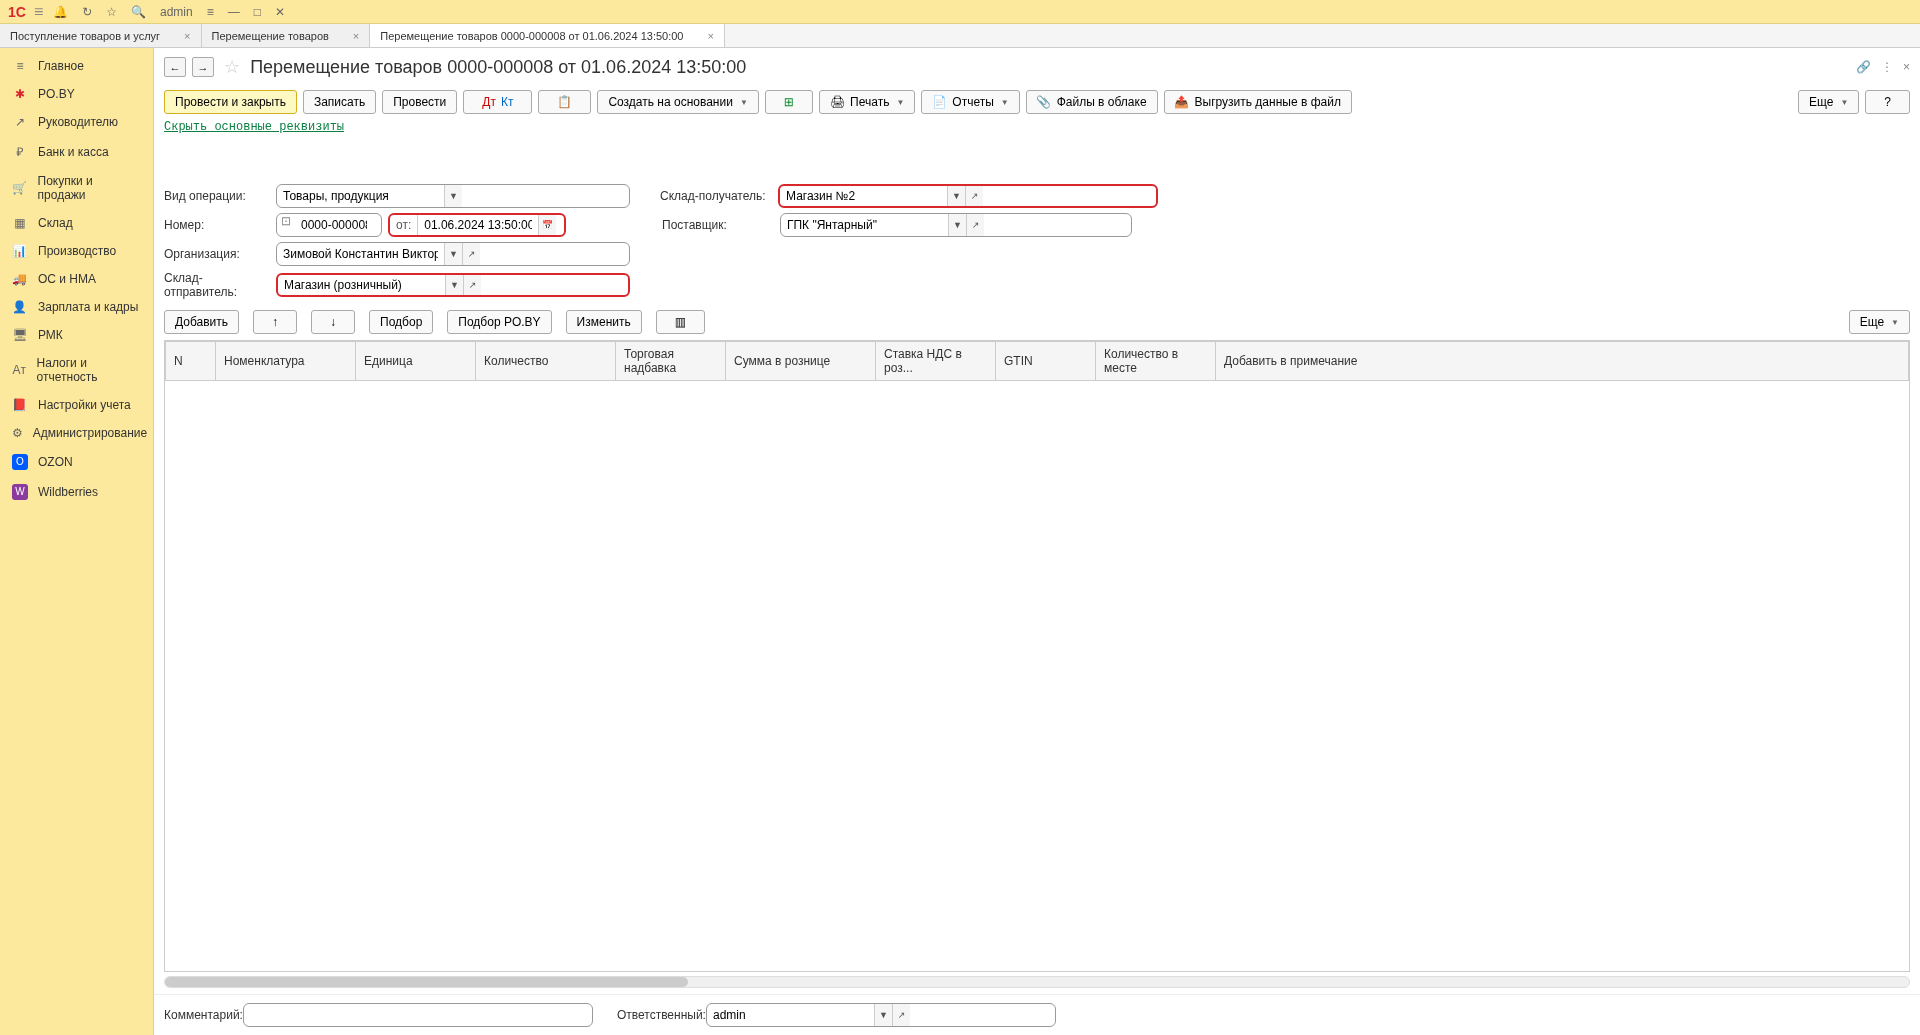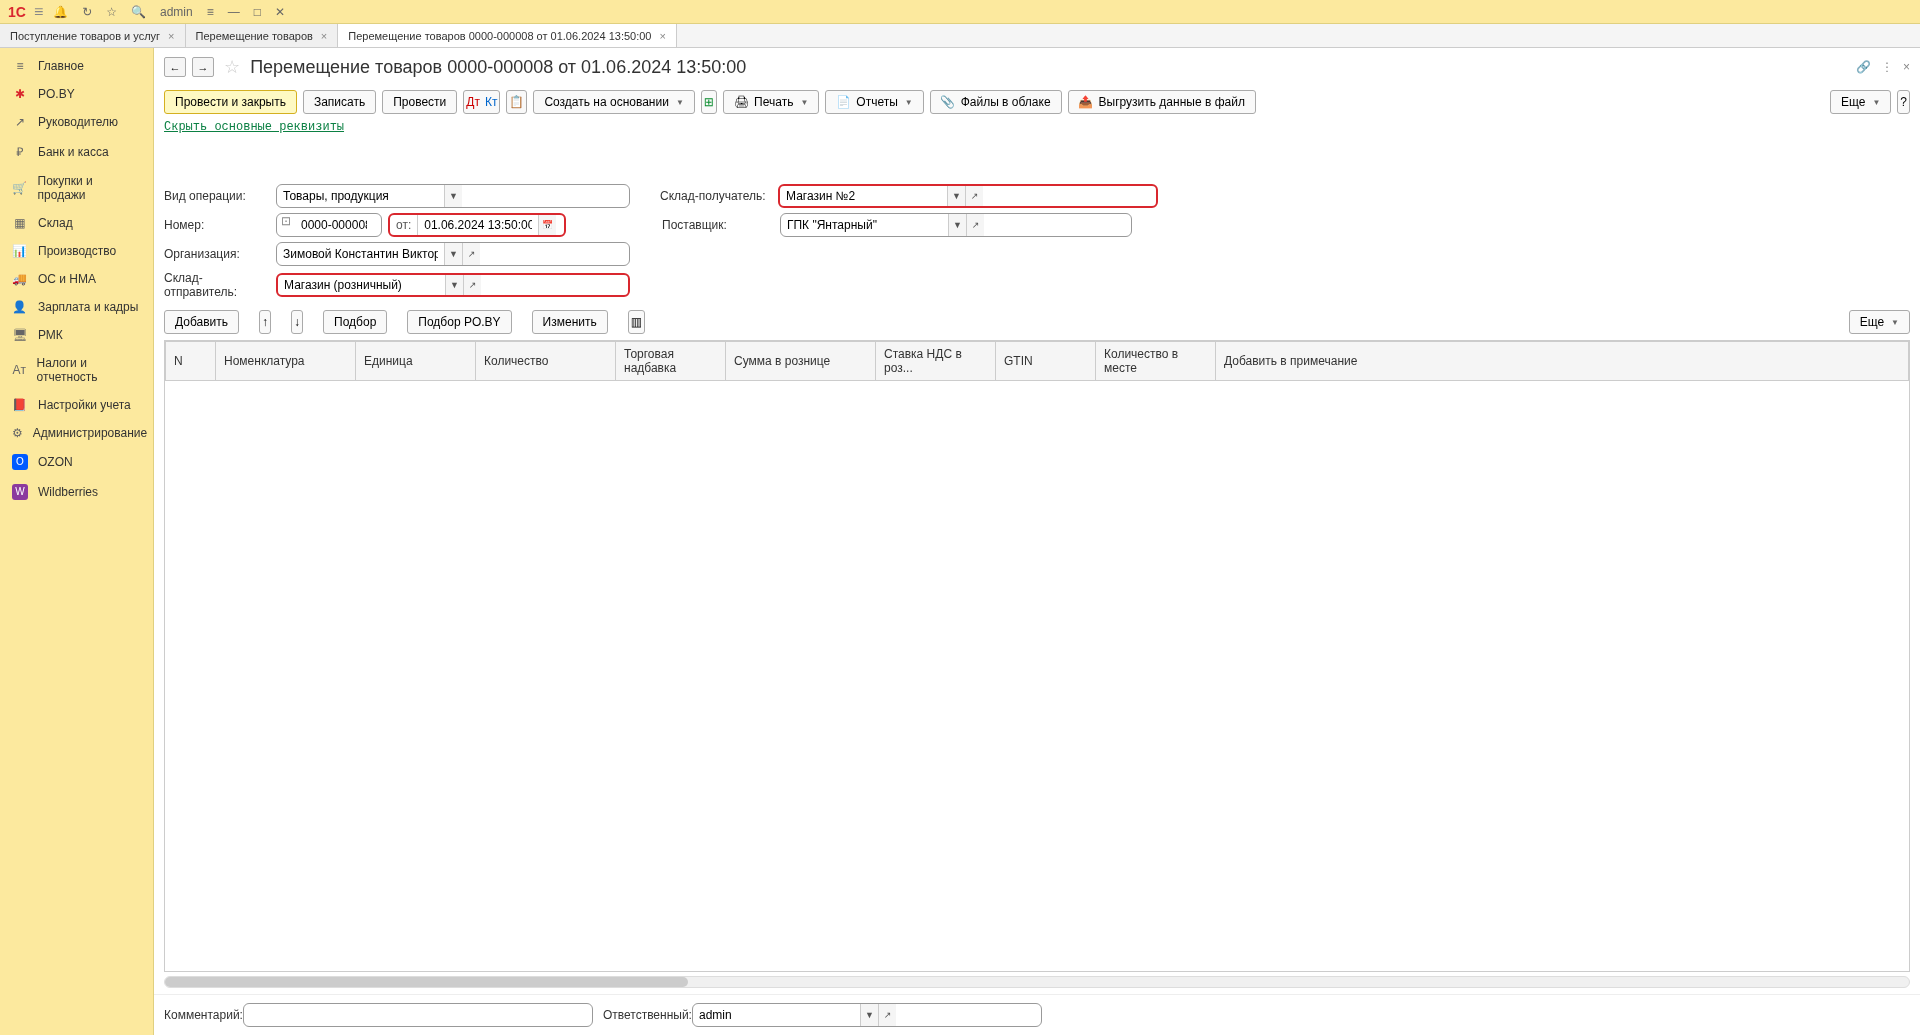--- a/index.html
+++ b/index.html
@@ -6,21 +6,21 @@
 body { font-family: Arial, sans-serif; font-size: 12px; color: #333; background: #fff; overflow: hidden; }
 
 .title-bar { height: 24px; background: #fce99e; display: flex; align-items: center; padding: 0 8px; border-bottom: 1px solid #e0d080; }
 .logo { color: #d9272e; font-weight: bold; font-size: 14px; margin-right: 8px; }
 .hamburger { color: #888; font-size: 16px; margin-right: 10px; cursor: pointer; }
 .title-text { color: #555; flex: 1; }
 .title-actions { display: flex; gap: 14px; align-items: center; color: #666; }
 .title-actions span { cursor: pointer; }
 
 .doc-tabs { height: 24px; background: #f5f5f5; display: flex; align-items: stretch; border-bottom: 1px solid #ccc; }
-.doc-tab { display: flex; align-items: center; padding: 0 10px; border-right: 1px solid #ccc; background: #f0f0f0; cursor: pointer; gap: 8px; font-size: 11px; }
+.doc-tab { display: flex; align-items: center; padding: 0 10px; border-right: 1px solid #ccc; background: #f0f0f0; cursor: pointer; gap: 24px; font-size: 11px; }
 .doc-tab.active { background: #fff; }
 .doc-tab .close { color: #888; font-size: 11px; }
 
 .main-layout { display: flex; height: calc(100vh - 48px); }
 
 .sidebar { width: 154px; background: #fce99e; border-right: 1px solid #e0d080; padding-top: 4px; }
 .nav-item { display: flex; align-items: center; padding: 7px 12px; cursor: pointer; color: #333; gap: 10px; font-size: 12px; }
 .nav-icon { width: 16px; text-align: center; color: #666; }
 .nav-icon.red { color: #d9272e; }
 .nav-icon.blue { color: #0066cc; }
@@ -30,21 +30,21 @@
 
 .doc-header { display: flex; align-items: center; padding: 8px 10px; gap: 6px; }
 .nav-btn { width: 22px; height: 20px; border: 1px solid #aaa; background: #f5f5f5; border-radius: 2px; cursor: pointer; display: flex; align-items: center; justify-content: center; font-size: 11px; }
 .star-icon { color: #ccc; font-size: 18px; margin: 0 4px; }
 .doc-title { font-size: 18px; font-weight: normal; flex: 1; }
 .hdr-right { display: flex; gap: 10px; color: #888; }
 
 .toolbar { display: flex; align-items: center; padding: 4px 10px; gap: 6px; flex-wrap: wrap; }
 .btn { height: 24px; border: 1px solid #aaa; background: #f9f9f9; border-radius: 3px; padding: 0 10px; cursor: pointer; display: inline-flex; align-items: center; gap: 5px; font-size: 12px; }
 .btn.primary { background: #fef9c3; border-color: #d4b020; font-weight: normal; }
-.btn.icon-only { padding: 0 2px; }
+.btn.icon-only { padding: 0 18px; }
 .btn .dd { font-size: 8px; color: #666; margin-left: 2px; }
 .toolbar-spacer { flex: 1; }
 .btn-icon-green { color: #0a8c2e; }
 .btn-icon-blue { color: #0066cc; }
 .btn-icon-red { color: #cc0000; }
 
 .link-row { padding: 2px 10px 6px; font-family: Liberation Mono, monospace; }
 .link { color: #0b8043; text-decoration: underline; cursor: pointer; font-size: 12px; }
 
 .form-area { padding: 0 10px; margin-top: 44px; }
@@ -56,21 +56,21 @@
 .input-group.highlight { border: 2px solid #d9272e; }
 .input-group input { border: none; outline: none; padding: 0 6px; font-size: 12px; height: 100%; background: transparent; }
 .input-btn { width: 18px; height: 100%; border: none; border-left: 1px solid #ccc; background: #f5f5f5; cursor: pointer; font-size: 9px; color: #555; display: flex; align-items: center; justify-content: center; }
 .date-label { padding: 0 6px; color: #555; border-right: 1px solid #ccc; height: 100%; display: flex; align-items: center; }
 .num-icon { width: 18px; text-align: center; color: #888; }
 
 .inner-tabs { display: flex; border-bottom: 1px solid #aaa; margin: 6px 10px 0; }
 .inner-tab { padding: 5px 12px; border: 1px solid #aaa; border-bottom: none; background: #f0f0f0; margin-right: 2px; border-radius: 3px 3px 0 0; cursor: pointer; font-size: 12px; }
 .inner-tab.active { background: #fff; position: relative; top: 1px; }
 
-.sub-toolbar { display: flex; align-items: center; padding: 6px 10px; gap: 20px; }
+.sub-toolbar { display: flex; align-items: center; padding: 6px 10px; gap: 14px; }
 
 .table-wrap { margin: 0 10px; border: 1px solid #ccc; flex: 1; overflow: auto; }
 .data-table { width: 100%; border-collapse: collapse; }
 .data-table th { background: #f5f5f5; border: 1px solid #ccc; padding: 5px 8px; text-align: left; font-weight: normal; font-size: 12px; }
 
 .scrollbar-h { height: 12px; margin: 4px 10px 0; background: #f0f0f0; border: 1px solid #ddd; border-radius: 6px; position: relative; }
 .scrollbar-thumb { position: absolute; left: 0; width: 30%; height: 100%; background: #ccc; border-radius: 6px; }
 
 .footer { display: flex; align-items: center; padding: 8px 10px; border-top: 1px solid #eee; margin-top: 6px; }
 </style>
@@ -335,21 +335,21 @@
 
     <div class="scrollbar-h">
       <div class="scrollbar-thumb"></div>
     </div>
 
     <div class="footer">
       <span>Комментарий:</span>
       <div class="input-group" style="width:350px">
         <input value="" style="">
       </div>
-      <span style="margin-left:10px">Ответственный:</span>
+      <span style="margin-left:24px">Ответственный:</span>
       <div class="input-group" style="width:350px">
         <input value="admin" style="">
         <button class="input-btn">▼</button>
         <button class="input-btn">↗</button>
       </div>
     </div>
   </div>
 </div>
 
 </body></html>

